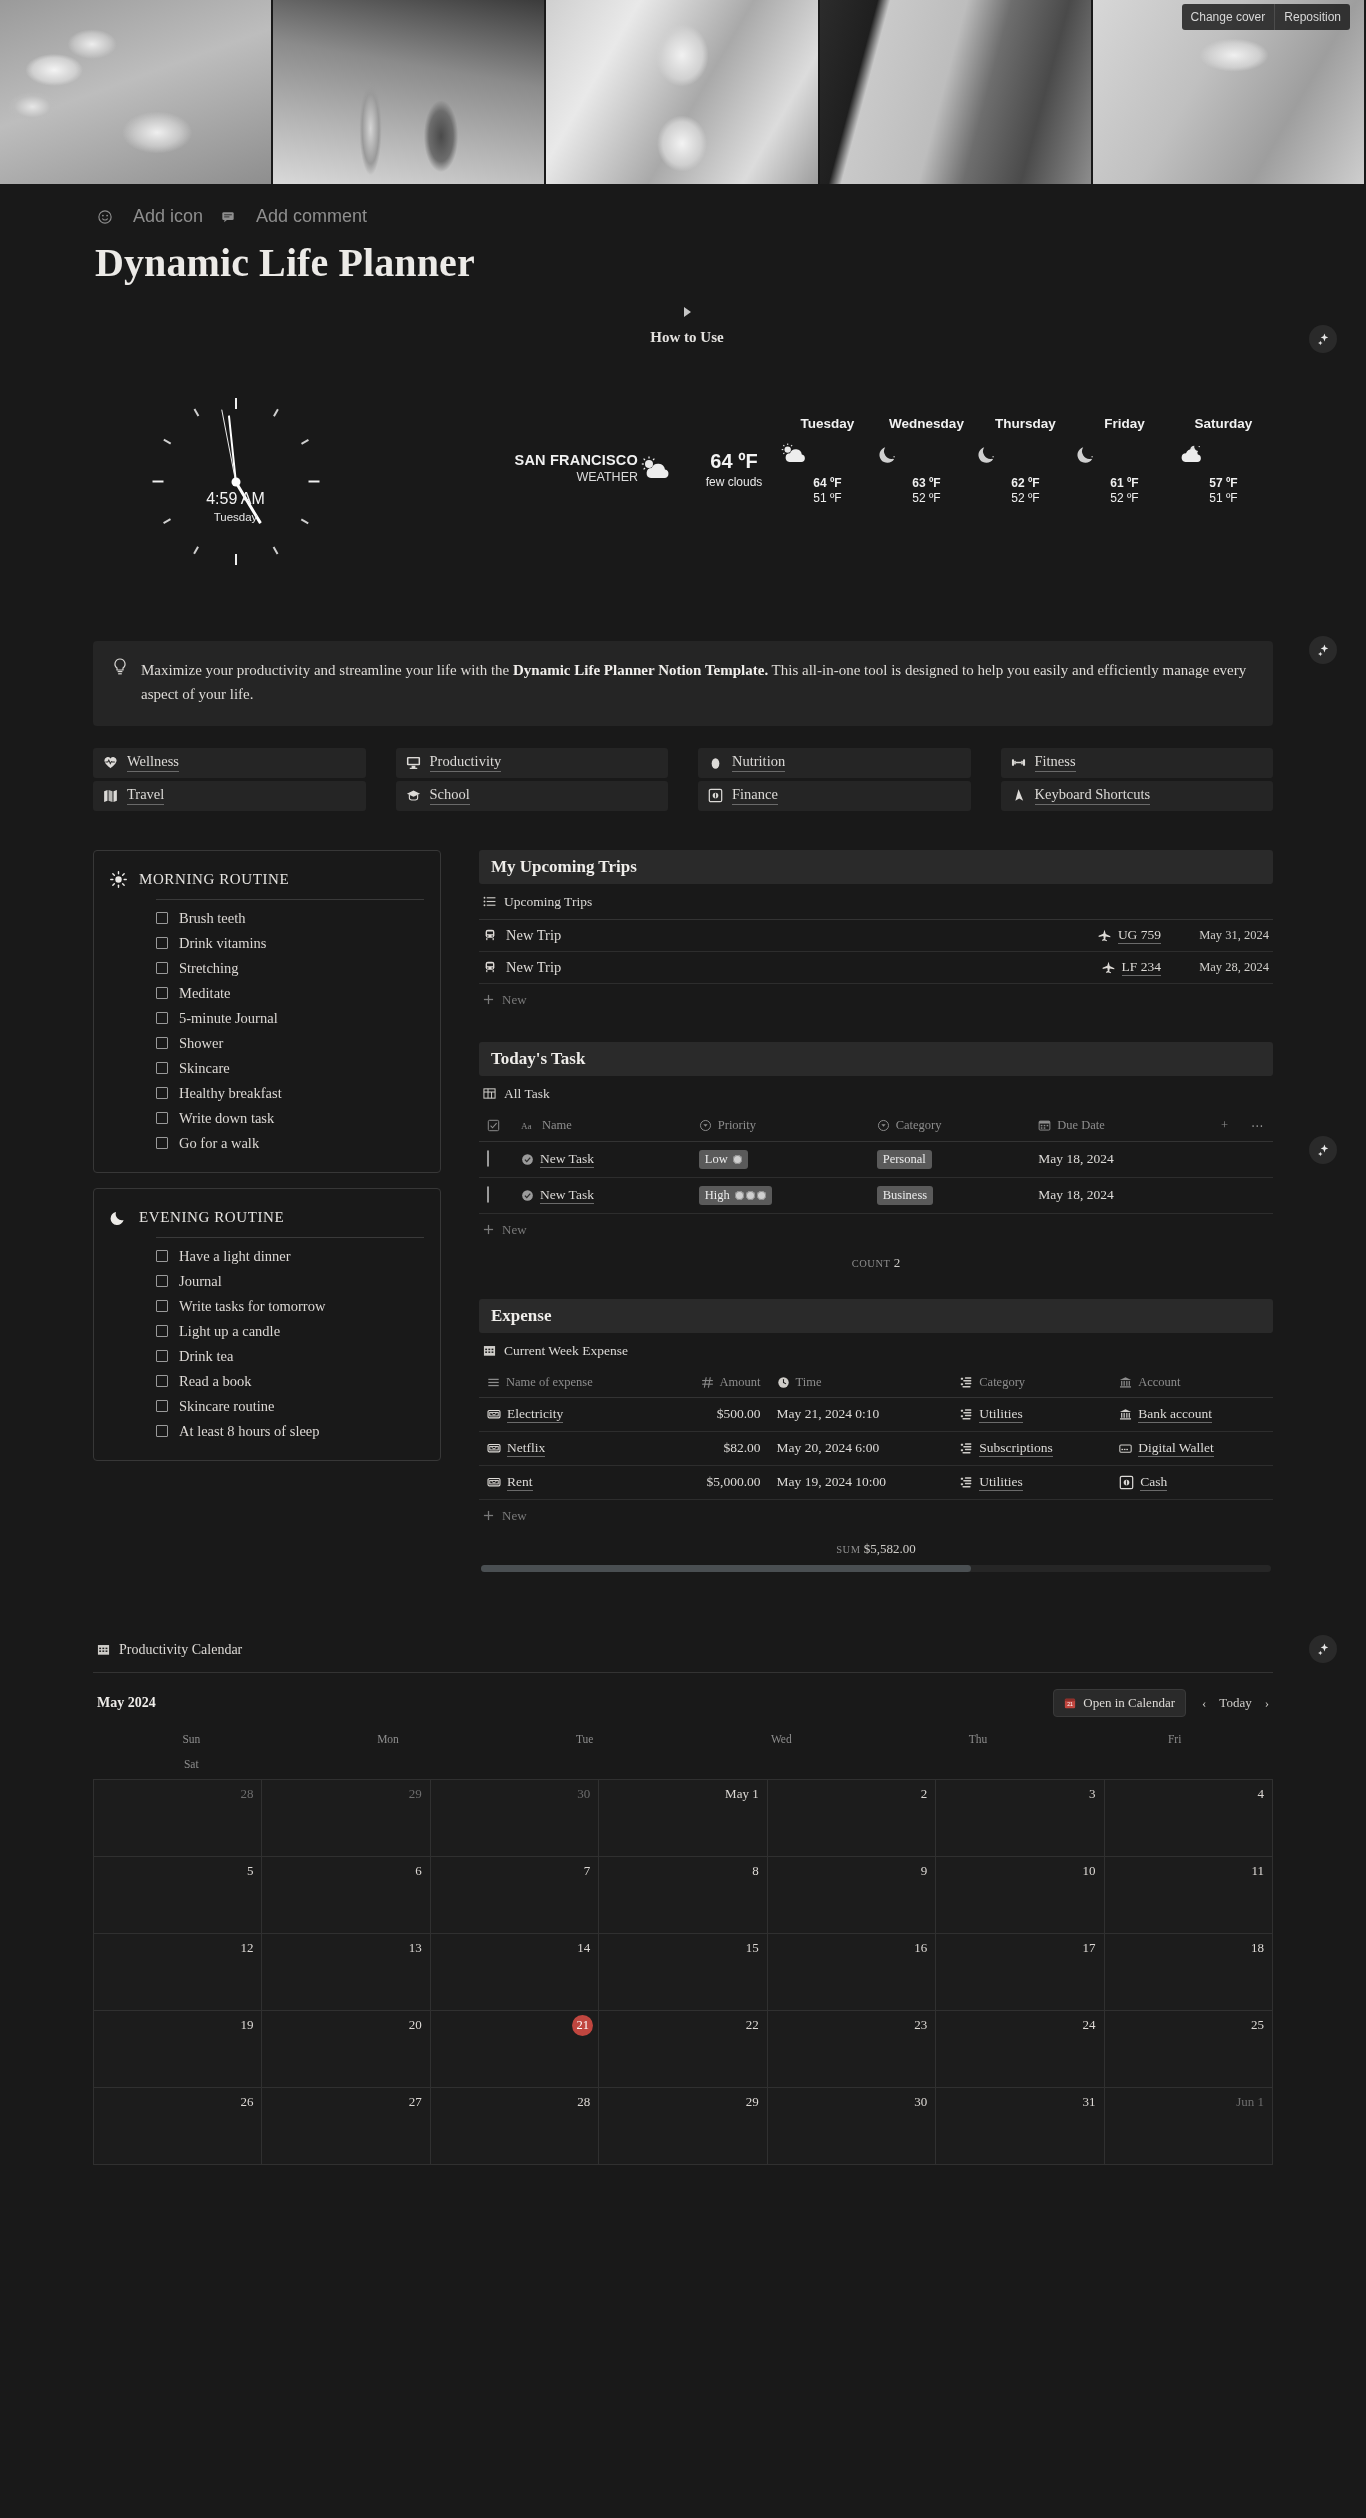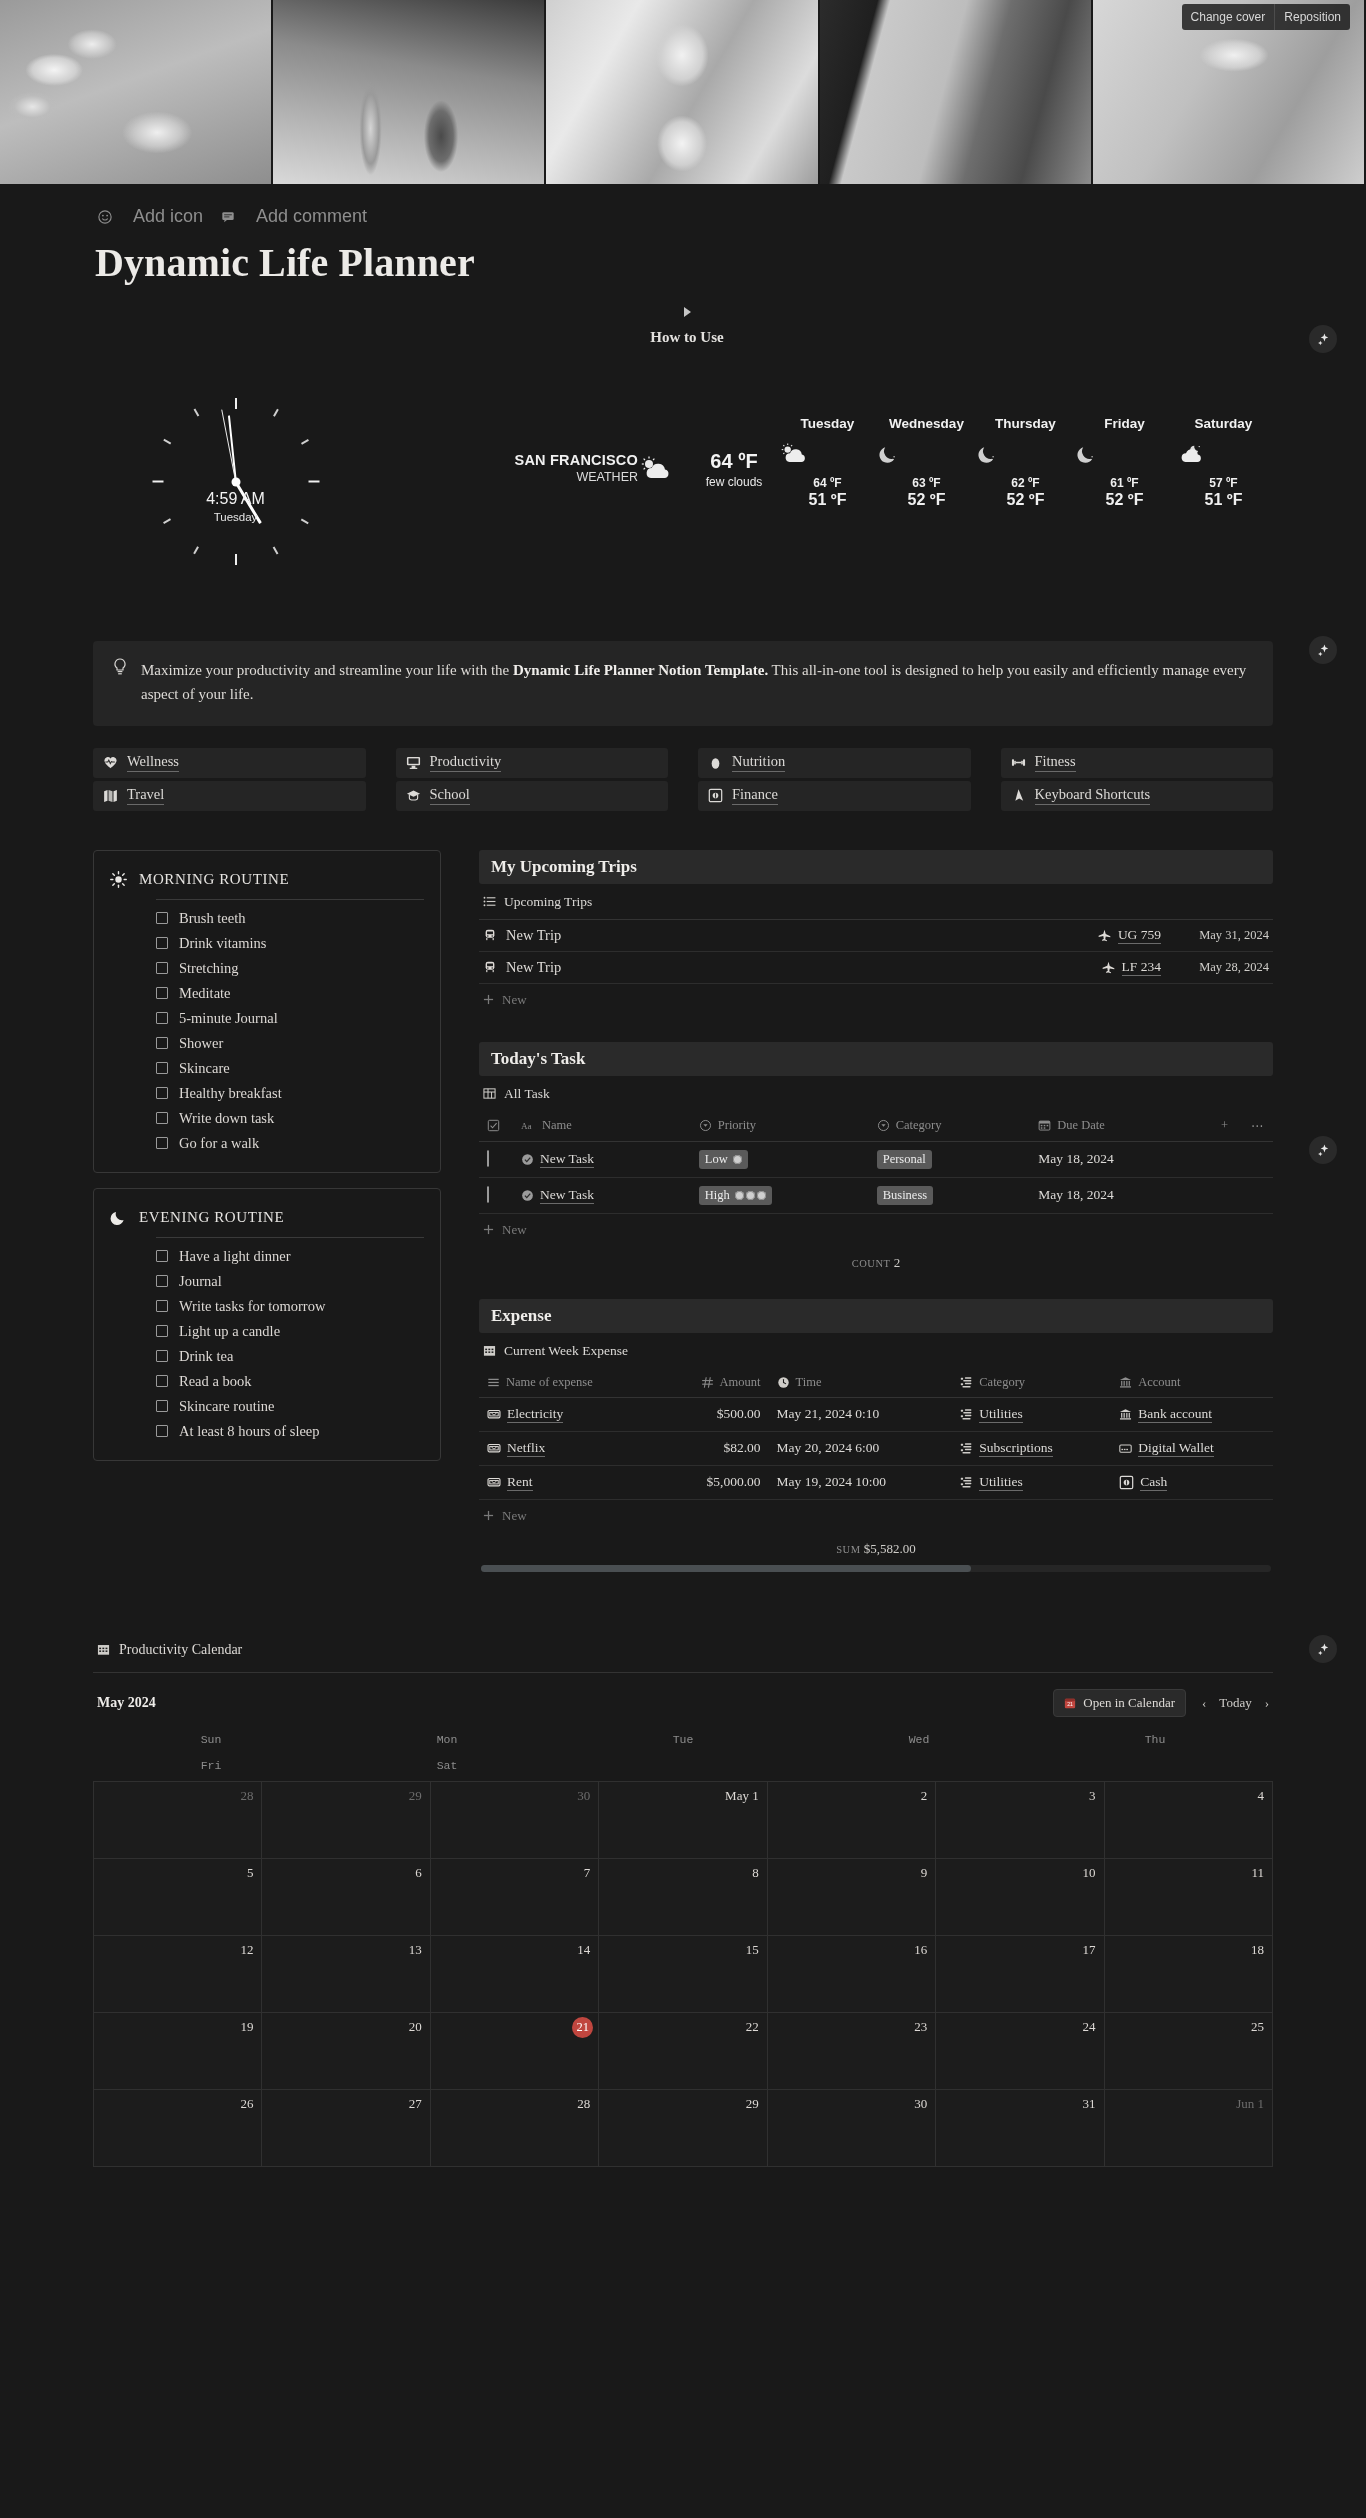--- a/index.html
+++ b/index.html
@@ -90,21 +90,21 @@
   .w-city .c2 { font-size: 12.5px; color: #dcdcdc; margin-top: 2px; }
   .w-now-icon { width: 52px; padding-top: 40px; text-align: center; }
   .w-now { width: 88px; text-align: center; padding-top: 34px; font-family: "Liberation Sans", sans-serif; }
   .w-now .t { font-size: 20px; font-weight: 700; color: #f3f3f3; }
   .w-now .d { font-size: 12px; color: #e8e8e8; margin-top: 2px; }
   .w-days { display: flex; flex: 1; }
   .w-day { flex: 1; text-align: center; font-family: "Liberation Sans", sans-serif; }
   .w-day .dn { font-size: 13.5px; font-weight: 700; color: #f1f1f1; }
   .w-day .di { margin: 11px 0 8px; height: 26px; }
   .w-day .hi { font-size: 12px; font-weight: 700; color: #f0f0f0; }
-  .w-day .lo { font-size: 16px; font-weight: 700; color: #f0f0f0; margin-top: 1px; }
+  .w-day .lo { font-size: 12px; font-weight: 400; color: #f0f0f0; margin-top: 1px; }
 
   
   .callout { background: #252525; border-radius: 4px; padding: 17px 20px 19px 19px;
              display: flex; gap: 13px; margin-top: 32px; }
   .callout-text { font-size: 15px; line-height: 1.62; color: #dedbd7; }
   .callout-text b { color: #f0eeeb; font-weight: 700; }
 
   
   .navgrid { display: grid; grid-template-columns: repeat(4, 1fr); gap: 0 30px; margin-top: 22px; }
   .navbtn { background: #252525; border-radius: 3px; height: 30px; display: flex; align-items: center;
@@ -161,21 +161,21 @@
 
   
   .calendar-block { margin-top: 44px; }
   .cal-title { display: flex; align-items: center; gap: 9px; font-size: 14px; color: #dedbd7; padding-left: 4px; }
   .cal-bar { display: flex; align-items: center; margin-top: 16px; padding: 0 4px 12px 4px; }
   .cal-month { font-size: 14px; font-weight: 700; color: #eeece9; flex: 1; }
   .cal-open { display: flex; align-items: center; gap: 7px; background: #2a2a2a; border: 1px solid #3a3a3a;
               border-radius: 4px; padding: 5px 10px; font-size: 13px; color: #dedbd7; cursor: pointer; }
   .cal-nav { display: flex; align-items: center; gap: 13px; margin-left: 16px; font-size: 13px; color: #cfcdc9; }
   .cal-nav span { cursor: pointer; }
-  .cal-dow { display: grid; grid-template-columns: repeat(5, 1fr); font-family: Liberation Mono, monospace; }
+  .cal-dow { display: grid; grid-template-columns: repeat(6, 1fr); }
   .cal-dow div { text-align: center; font-size: 11.5px; color: #8d8d8d; padding: 4px 0 9px; }
   .cal-grid { display: grid; grid-template-columns: repeat(7, 1fr); border-top: 1px solid #303030; border-left: 1px solid #303030; }
   .cal-cell { height: 77px; border-right: 1px solid #303030; border-bottom: 1px solid #303030;
               padding: 6px 8px; text-align: right; font-size: 13px; color: #ddd9d5; background: #1c1c1c; }
   .cal-cell.out { color: #6d6d6d; }
   .cal-cell .today-badge { display: inline-flex; align-items: center; justify-content: center;
      width: 21px; height: 21px; border-radius: 50%; background: #c0463f; color: #fff; font-size: 12.5px;
      margin: -3px -3px 0 0; }
 
   

